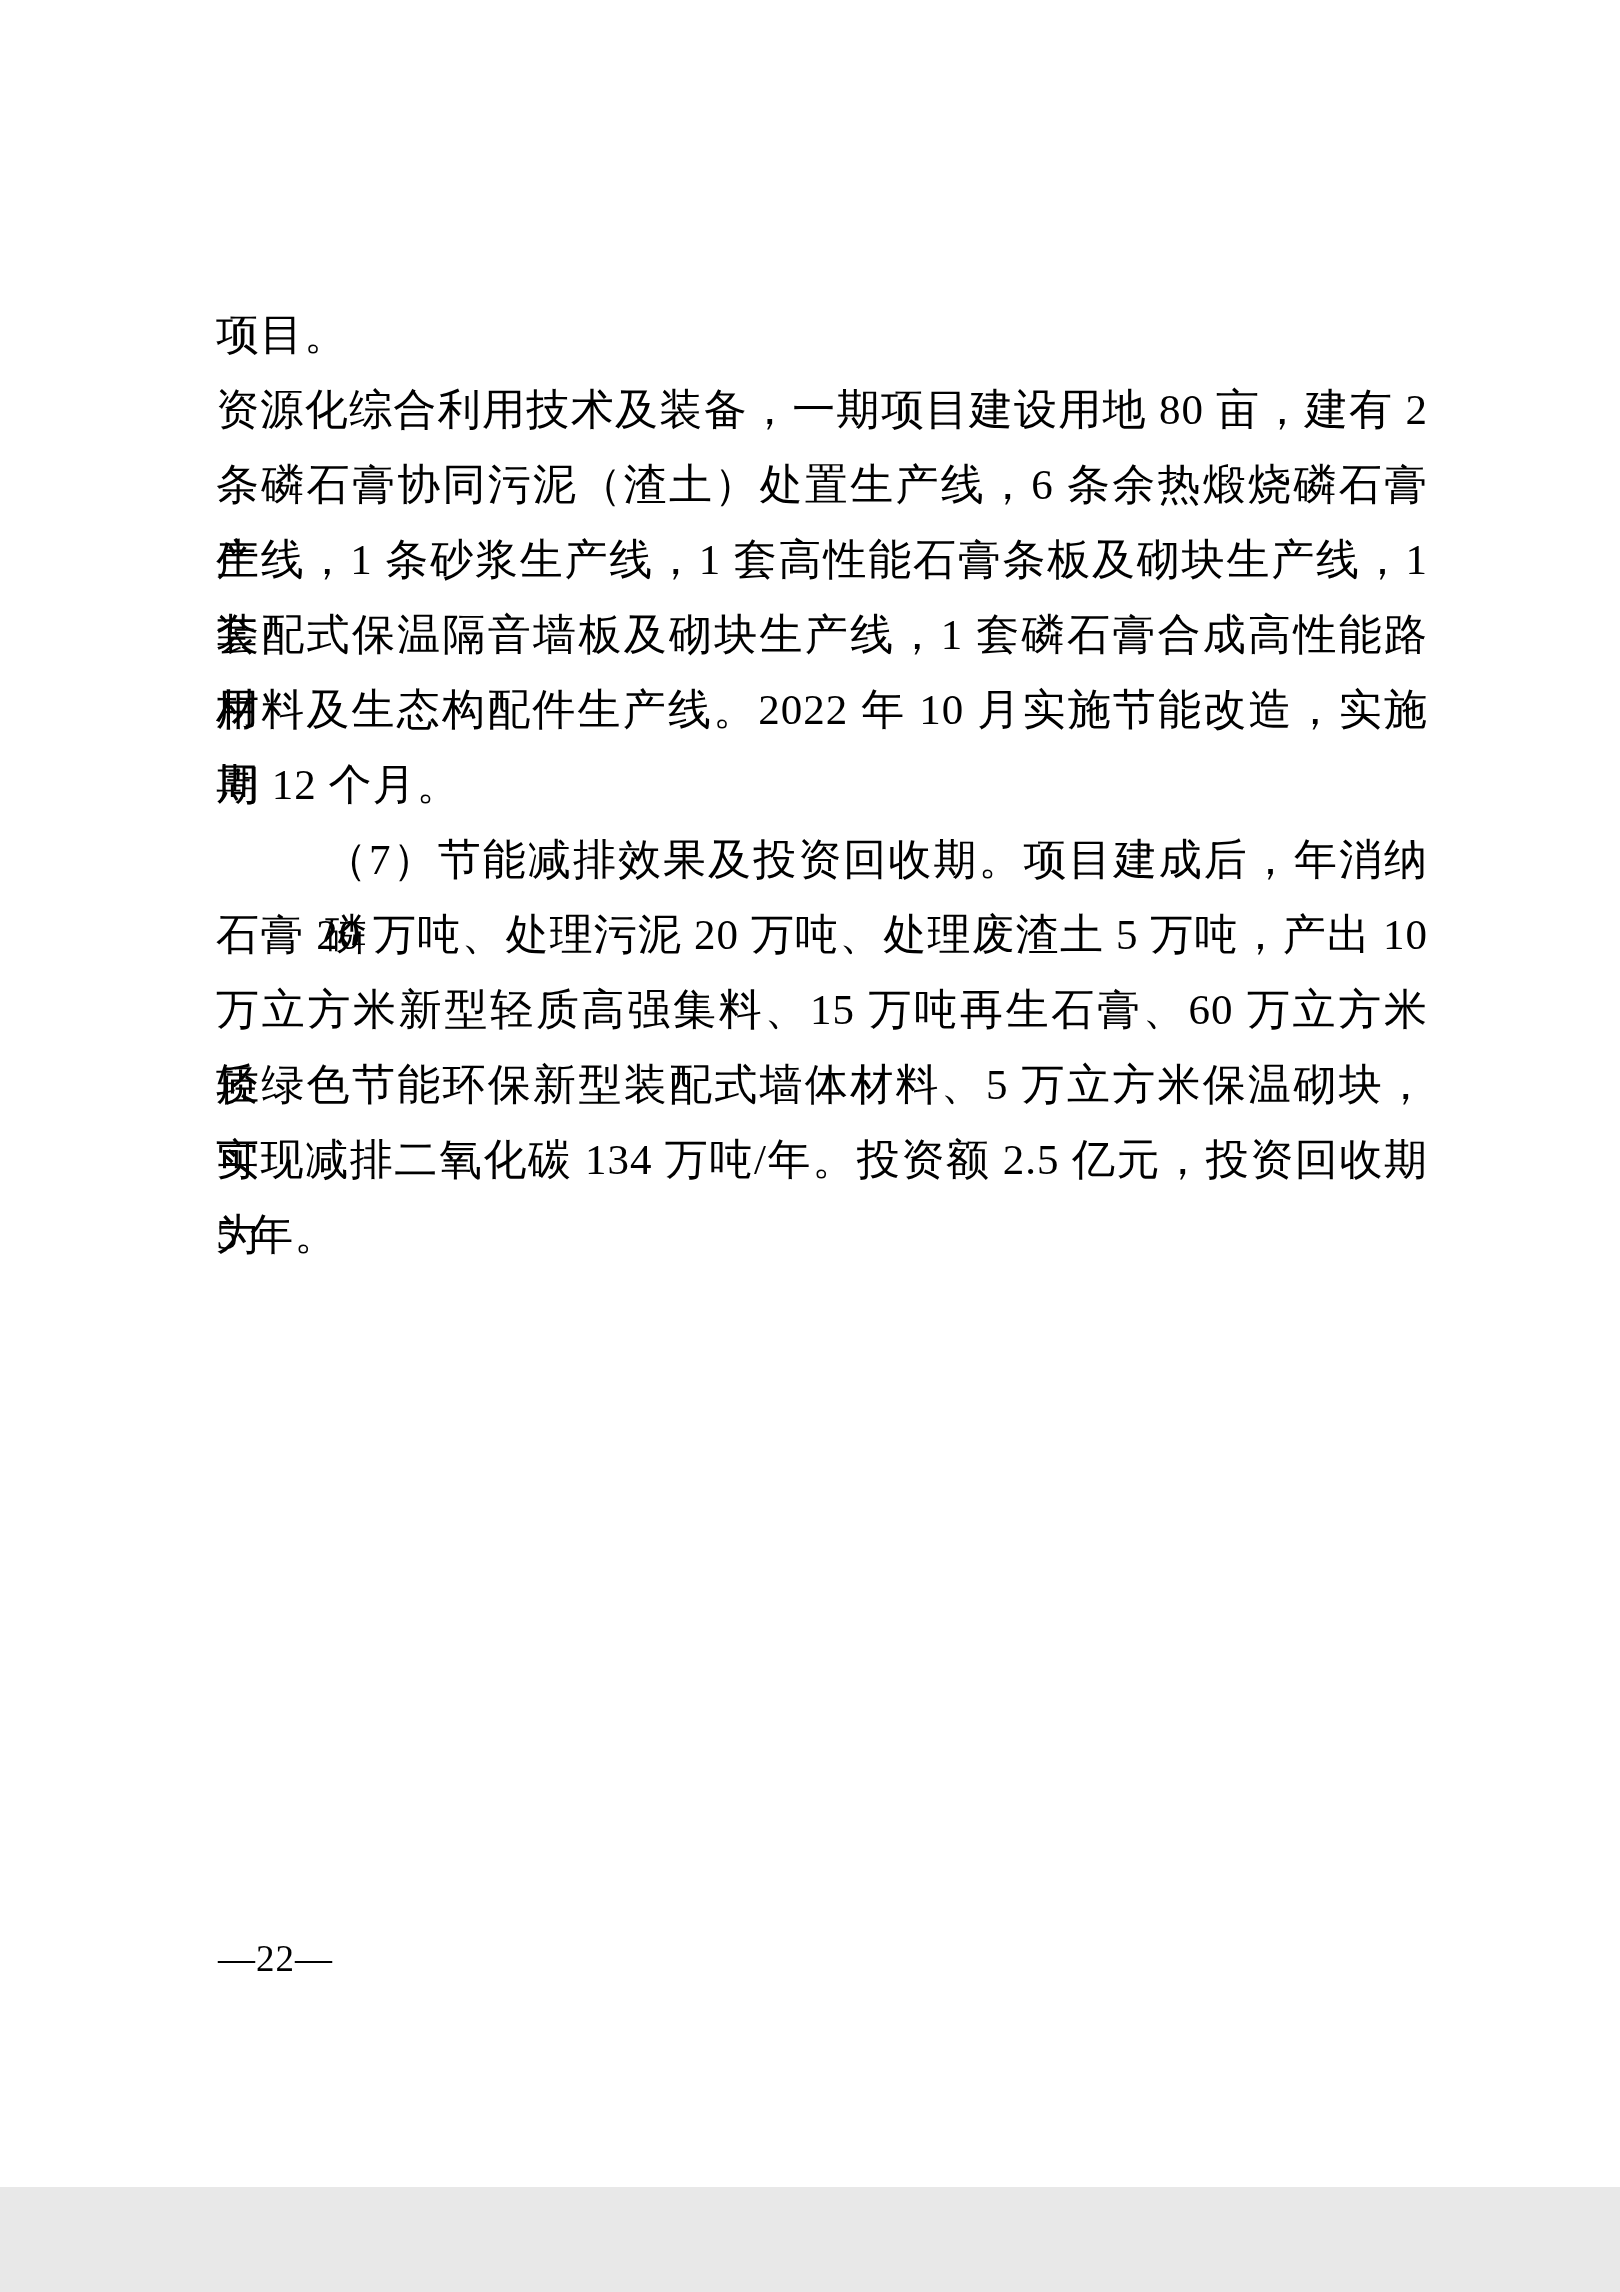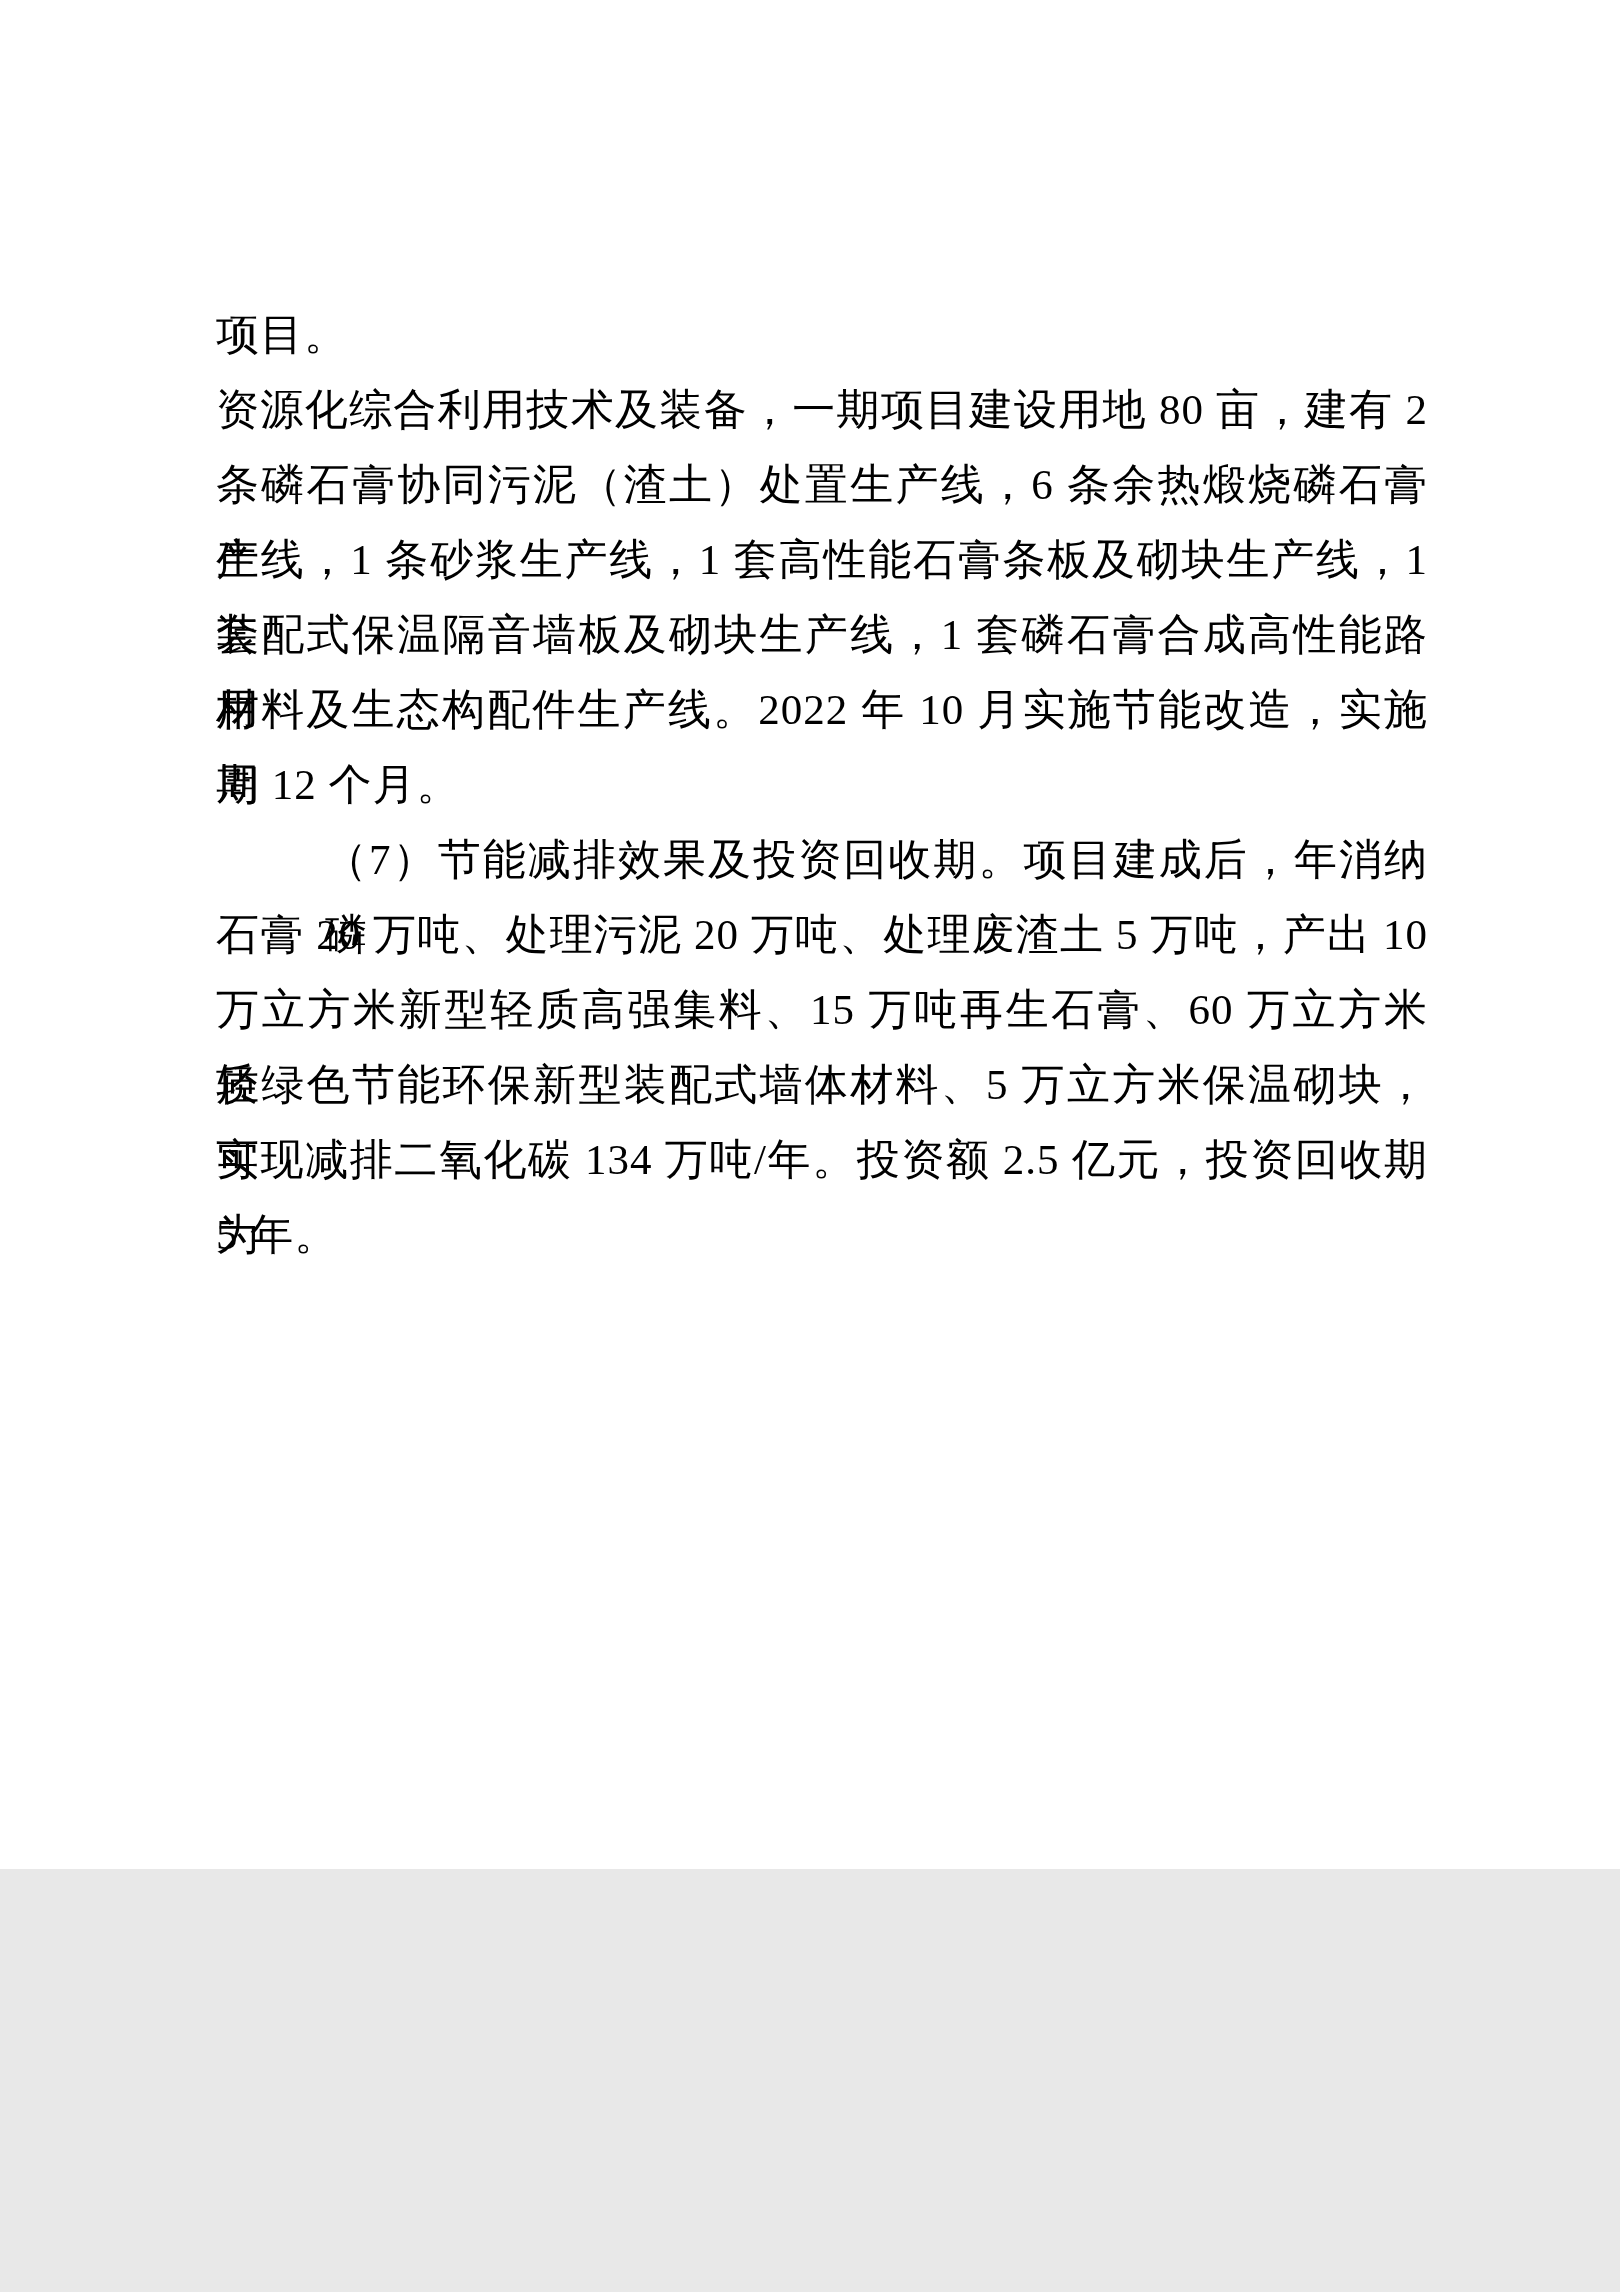--- a/index.html
+++ b/index.html
@@ -3,21 +3,21 @@
 <meta charset="utf-8">
 <style>
   html, body {
     margin: 0;
     padding: 0;
     background: #e8e8e8;
   }
   .page {
     position: relative;
     width: 1620px;
-    height: 1869px;
+    height: 2187px;
     margin: 0 auto;
     background: #ffffff;
     font-family: "Liberation Serif", "DejaVu Serif", serif;
     color: #000000;
     overflow: hidden;
   }
   .text-block {
     position: absolute;
     left: 216px;
     top: 297px;

